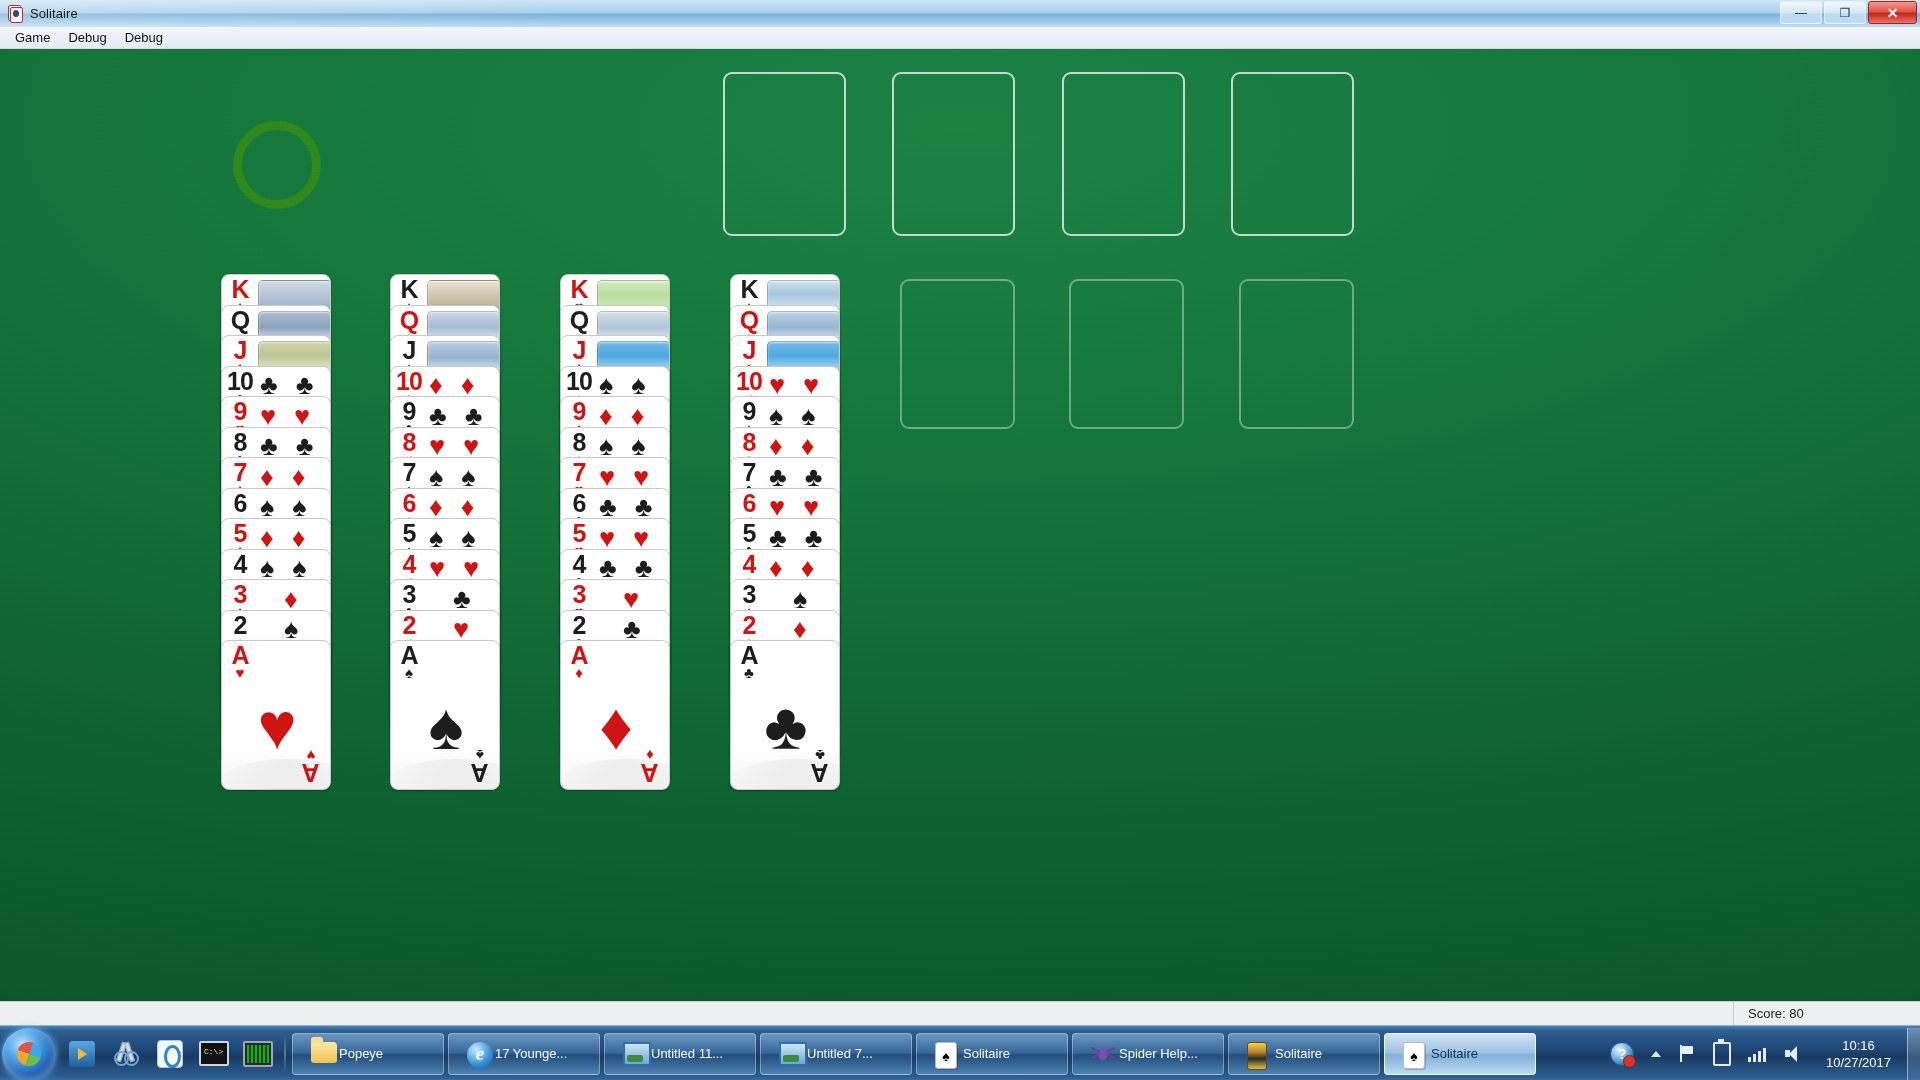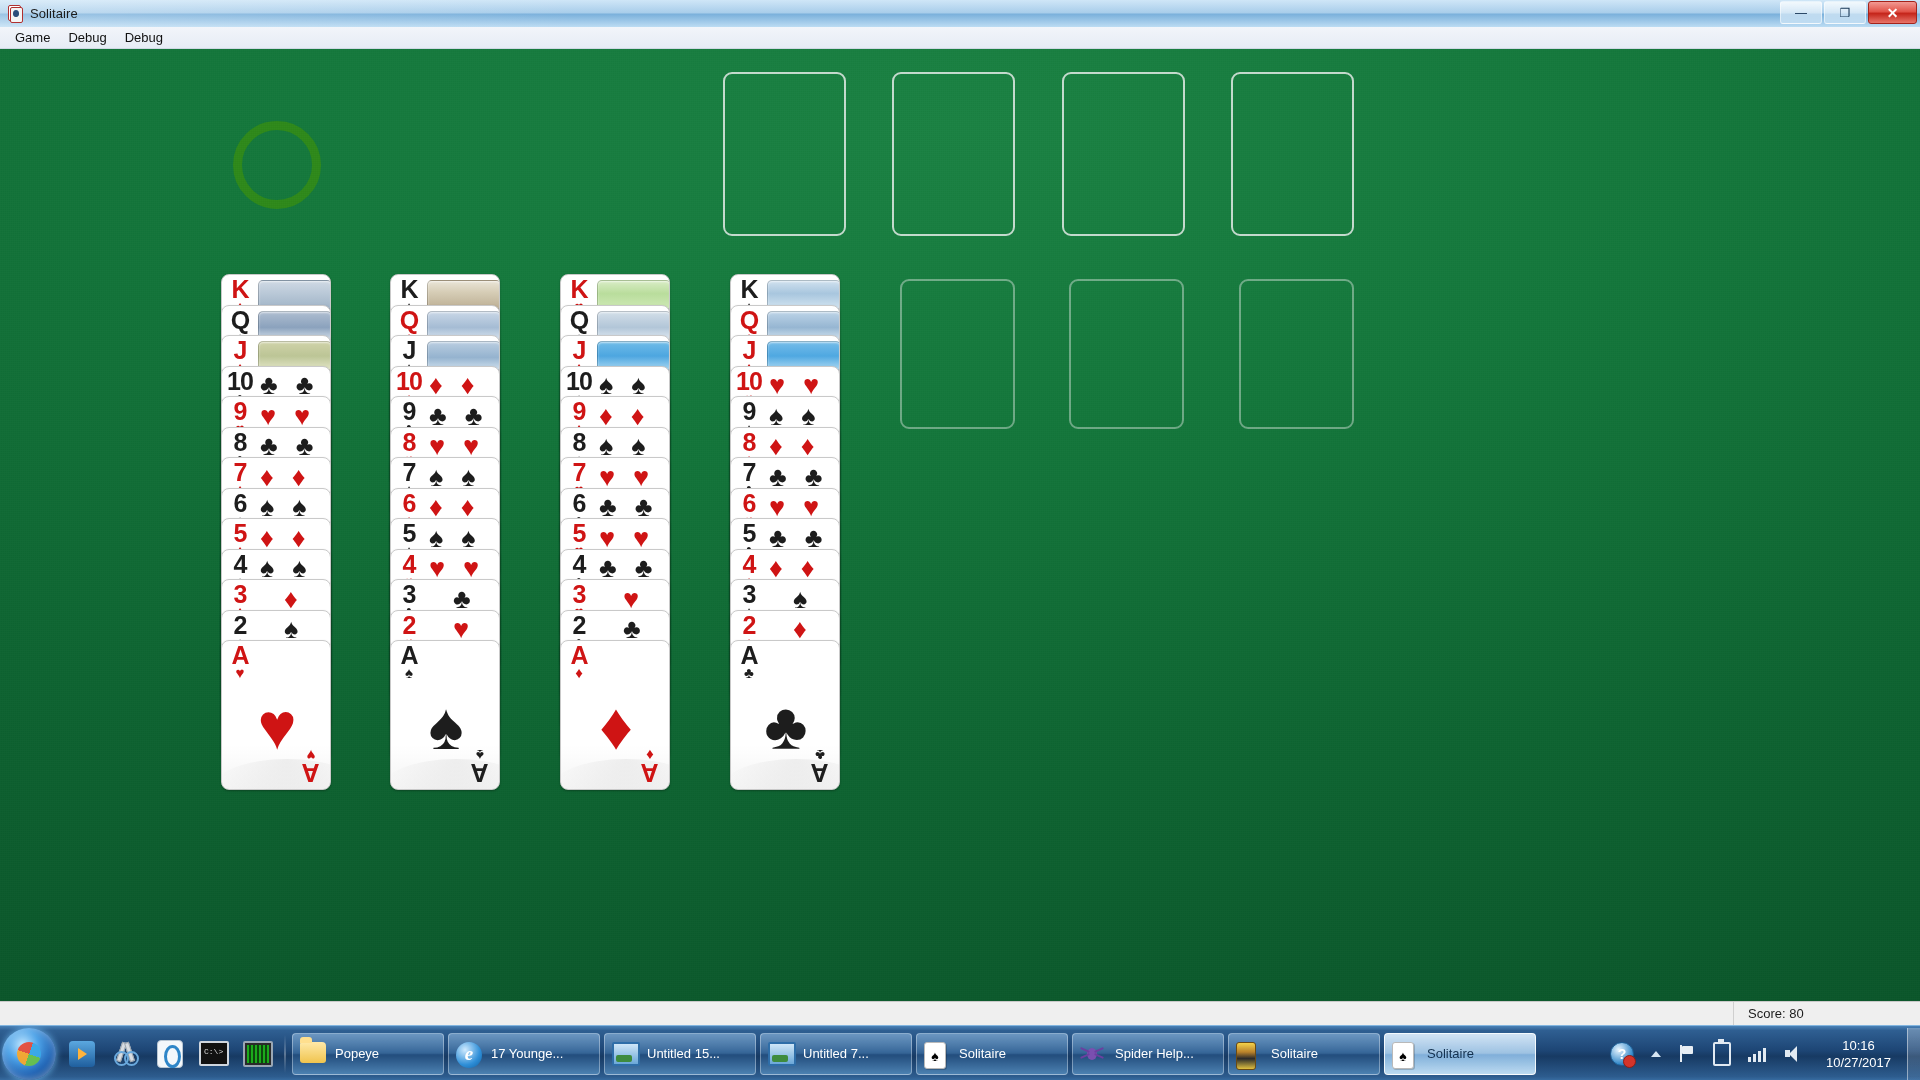--- a/index.html
+++ b/index.html
@@ -160,21 +160,21 @@
   .startorb .flag{width:24px;height:24px;border-radius:50%;
     background:conic-gradient(from 200deg,#f7a72c 0 25%,#e64d3a 0 50%,#3aa9e8 0 75%,#69c24b 0 100%);
     filter:blur(.2px);opacity:.95;}
   .qlaunch{display:flex;align-items:center;gap:4px;margin-left:6px;flex:0 0 auto;}
   .qicon{width:40px;height:40px;border-radius:4px;position:relative;display:flex;align-items:center;justify-content:center;}
   .tb-sep{width:2px;height:38px;margin:0 6px;background:linear-gradient(180deg,rgba(255,255,255,0),rgba(255,255,255,.3),rgba(255,255,255,0));flex:0 0 auto;}
   .tbtn{
     height:42px;min-width:152px;max-width:152px;margin-right:4px;border-radius:4px;
     border:1px solid rgba(255,255,255,.35);
     background:linear-gradient(180deg,rgba(160,200,236,.55) 0%,rgba(90,150,205,.42) 48%,rgba(46,96,150,.5) 52%,rgba(110,170,218,.5) 100%);
-    display:flex;align-items:center;gap:11px;padding:0 7px;box-sizing:border-box;flex:0 0 auto;
+    display:flex;align-items:center;gap:4px;padding:0 18px;box-sizing:border-box;flex:0 0 auto;
     overflow:hidden;
   }
   .tbtn.active{
     background:linear-gradient(180deg,rgba(222,238,252,.93) 0%,rgba(176,212,242,.88) 48%,rgba(140,188,230,.9) 52%,rgba(200,230,250,.92) 100%);
     border:1px solid rgba(255,255,255,.85);
   }
   .tbtn .tlabel{font-size:13px;color:#fff;white-space:nowrap;overflow:hidden;text-overflow:ellipsis;}
   .tbtn.active .tlabel{color:#13314f;}
   .tbtn .ticon{width:24px;height:24px;flex:0 0 auto;position:relative;}
   .tray{margin-left:auto;display:flex;align-items:center;gap:17px;padding-right:8px;flex:0 0 auto;}
@@ -808,21 +808,21 @@
       <div class="tbtn">
         <div class="ticon">
           <div class="ic-ie"></div>
         </div>
         <div class="tlabel">17 Younge...</div>
       </div>
       <div class="tbtn">
         <div class="ticon">
           <div class="ic-pic"></div>
         </div>
-        <div class="tlabel">Untitled 15...</div>
+        <div class="tlabel">Untitled 11...</div>
       </div>
       <div class="tbtn">
         <div class="ticon">
           <div class="ic-pic"></div>
         </div>
         <div class="tlabel">Untitled 7...</div>
       </div>
       <div class="tbtn">
         <div class="ticon">
           <div class="ic-card">

